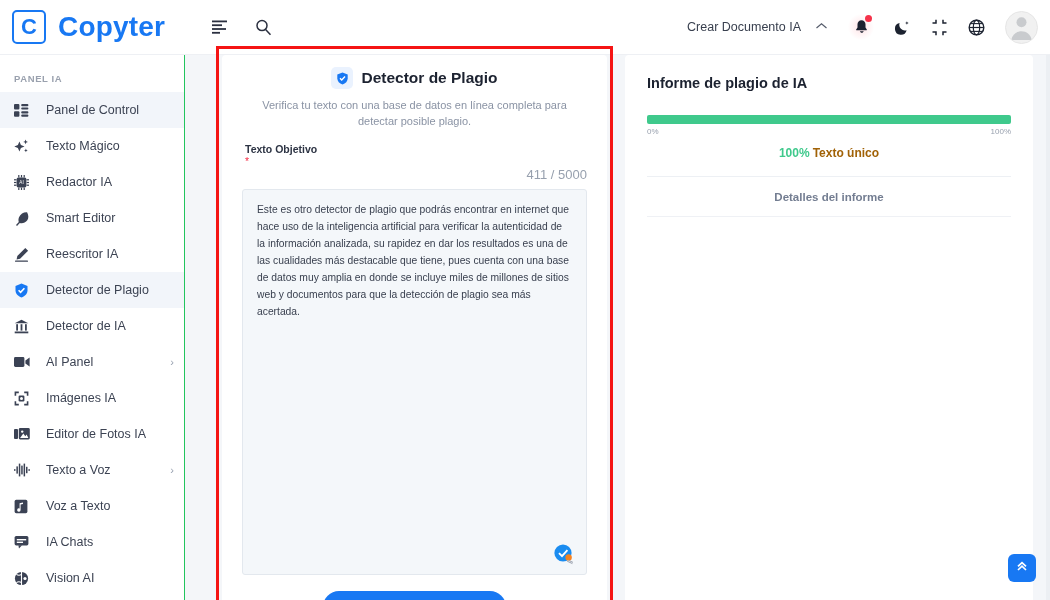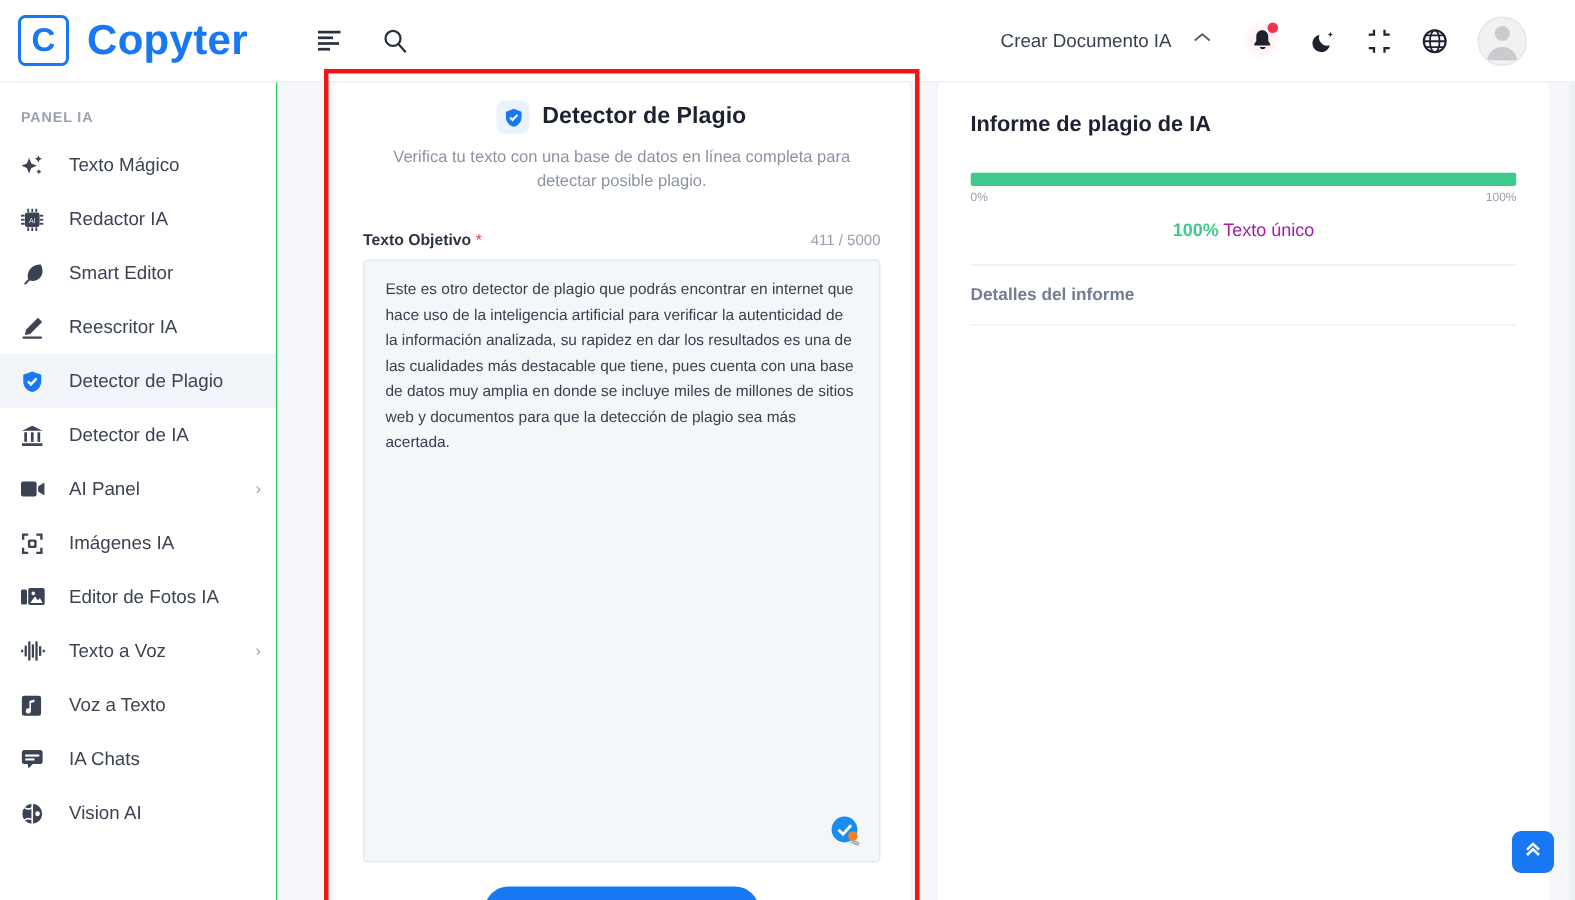--- a/index.html
+++ b/index.html
@@ -23,21 +23,21 @@
     display: flex; align-items: center; justify-content: center;
     box-shadow: 0 0 0 2px #ffffff inset;
   }
   .logo-letter { font-size: 22px; font-weight: 700; color: #1878f3; line-height: 1; }
   .brand-name { margin-left: 12px; font-size: 28px; font-weight: 700; color: #1878f3; letter-spacing: .2px; }
 
   .topbar-tools { display: flex; align-items: center; gap: 26px; margin-left: 22px; }
   .ticon { color: #2b3040; display: flex; align-items: center; justify-content: center; cursor: pointer; }
 
   .topbar-right {
-    margin-left: auto; display: flex; align-items: center; gap: 20px; padding-right: 32px;
+    margin-left: auto; display: flex; align-items: center; gap: 20px; padding-right: 12px;
   }
   .create-doc { font-size: 12.5px; color: #39404f; cursor: pointer; }
   .chev-up { font-size: 11px; color: #555c6b; cursor: pointer; margin-left: -6px; }
   .bell-wrap { position: relative; display: flex; align-items: center; justify-content: center;
                width: 26px; height: 26px; border-radius: 50%; background: radial-gradient(circle, #ffe3e6 0%, #ffffff 72%); }
   .bell-dot { position: absolute; top: 1px; right: 2px; width: 7px; height: 7px; border-radius: 50%; background: #f5324a; }
   .avatar {
     width: 33px; height: 33px; border-radius: 50%; background: #f1f1f1;
     border: 1px solid #e6e6e6; display: flex; align-items: flex-end; justify-content: center; overflow: hidden;
   }
@@ -77,24 +77,24 @@
   .card-title-row { display: flex; align-items: center; justify-content: center; gap: 8px; margin-top: 4px; }
   .shield-badge {
     width: 22px; height: 22px; border-radius: 5px; background: #eaf2fe;
     display: flex; align-items: center; justify-content: center;
   }
   .card-title { font-size: 15.5px; font-weight: 700; color: #1c2230; }
   .card-sub {
     margin-top: 9px; font-size: 11px; color: #8a93a4; text-align: center;
     line-height: 1.45; padding: 0 14px;
   }
-  .field-row { display: flex; align-items: baseline; margin-top: 13px; }
+  .field-row { display: flex; align-items: baseline; margin-top: 13px; flex-direction: column; }
   .field-label { font-size: 10.5px; font-weight: 700; color: #2c3343; }
   .req { color: #f5324a; margin-left: 3px; font-size: 10.5px; }
-  .counter { margin-left: auto; font-size: 10px; color: #97a0ae; margin-top: 12px; }
+  .counter { margin-left: auto; font-size: 13px; color: #97a0ae; }
 
   .ta-wrap { position: relative; margin-top: 7px; flex: 1; min-height: 0; padding-bottom: 8px; }
   .textarea {
     width: 100%; height: 100%; background: #f4f7fa; border: 1px solid #e3e8ee;
     border-radius: 3px; padding: 12px 14px; font-size: 10.3px; line-height: 1.65;
     color: #39404f; font-family: "Liberation Sans", sans-serif; resize: none; overflow: hidden;
   }
   .gbadge { position: absolute; right: 12px; bottom: 18px; width: 22px; height: 22px; }
 
   .btn-row { display: flex; justify-content: center; padding: 8px 0 20px 0; }
@@ -108,23 +108,23 @@
   .right-card {
     position: absolute; left: 440px; top: 0px; width: 408px; height: 588px;
     background: #ffffff; border-radius: 4px; padding: 14px 22px 0 22px;
   }
   .report-title { text-align: left; font-size: 14.5px; font-weight: 700; color: #1c2230; margin-top: 6px; }
   .bar-outer { margin-top: 24px; height: 9px; background: #e8ebf0; border-radius: 2px; overflow: hidden; }
   .bar-fill { height: 100%; background: #3fc98c; }
   .bar-ends { display: flex; justify-content: space-between; margin-top: 3px; font-size: 8px; color: #98a0ae; }
   .unique-line { text-align: center; margin-top: 10px; font-size: 12px; }
   .unique-pct { color: #3fc98c; font-weight: 700; }
-  .unique-lbl { color: #a21caf; font-weight: 400; margin-left: 3px; }
+  .unique-lbl { color: #a16207; font-weight: 700; margin-left: 3px; }
   .hr { margin-top: 16px; height: 1px; background: #edf0f4; }
-  .details-title { margin-top: 14px; font-size: 11.5px; font-weight: 700; color: #737d91; }
+  .details-title { margin-top: 14px; font-size: 11.5px; font-weight: 700; color: #737d91; text-align: center; }
   .hr2 { margin-top: 13px; height: 1px; background: #eff1f5; }
 
   
   .scroll-top {
     position: absolute; right: 14px; bottom: 18px; width: 28px; height: 28px;
     background: #1878f3; border-radius: 6px; display: flex; align-items: center;
     justify-content: center; cursor: pointer; z-index: 50;
   }
   .right-edge-strip { position: absolute; right: 0; top: 55px; width: 4px; height: 545px; background: #eceff3; }
 </style>
@@ -205,20 +205,34 @@
           <circle cx="16.5" cy="12" r="5.3" fill="#c9cbce"></circle>
           <path d="M5.6 31c1.2-6.1 5.7-9.4 10.9-9.4S26.2 24.9 27.4 31z" fill="#c9cbce"></path>
         </svg>
       </span>
     </div>
   </div>
 
   <div class="sidebar">
     <div class="panel-label">PANEL IA</div>
 
+    <div class="nav-item active">
+      <span class="nav-ico">
+        <svg width="15" height="13" viewBox="0 0 15 13">
+            <rect x="0" y="0" width="5.4" height="5.4" rx="1" fill="#3b4254"></rect>
+            <rect x="7.2" y="0" width="7.2" height="2.2" rx="1" fill="#3b4254"></rect>
+            <rect x="7.2" y="3.4" width="7.2" height="2" rx="1" fill="#3b4254"></rect>
+            <rect x="0" y="7.3" width="5.4" height="5.4" rx="1" fill="#3b4254"></rect>
+            <rect x="7.2" y="7.3" width="7.2" height="2.2" rx="1" fill="#3b4254"></rect>
+            <rect x="7.2" y="10.6" width="7.2" height="2.1" rx="1" fill="#3b4254"></rect>
+          </svg>
+      </span>
+      <span class="nav-label">Panel de Control</span>
+      <span class="nav-caret"></span>
+    </div>
 
     <div class="nav-item">
       <span class="nav-ico">
         <svg width="15" height="15" viewBox="0 0 15 15">
             <path d="M5.4 2.4l1.5 3.6 3.6 1.5-3.6 1.5-1.5 3.6-1.5-3.6L0.3 7.5l3.6-1.5z" fill="#3b4254"></path>
             <path d="M11.6 0.5l.7 1.7 1.7.7-1.7.7-.7 1.7-.7-1.7-1.7-.7 1.7-.7z" fill="#3b4254"></path>
             <path d="M11.9 9.6l.55 1.3 1.3.55-1.3.55-.55 1.3-.55-1.3-1.3-.55 1.3-.55z" fill="#3b4254"></path>
           </svg>
       </span>
       <span class="nav-label">Texto Mágico</span>

